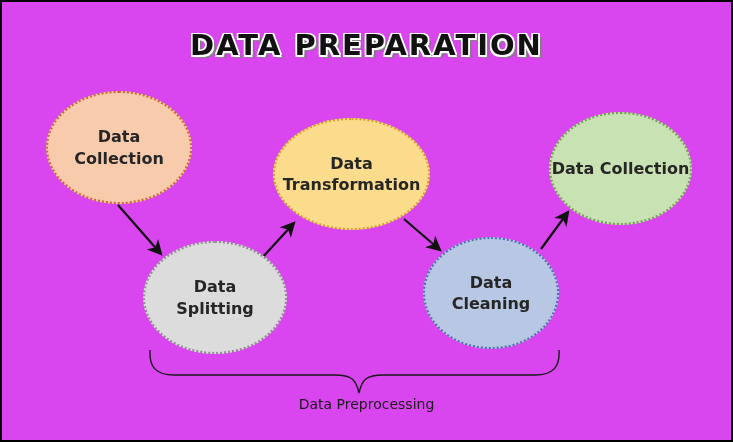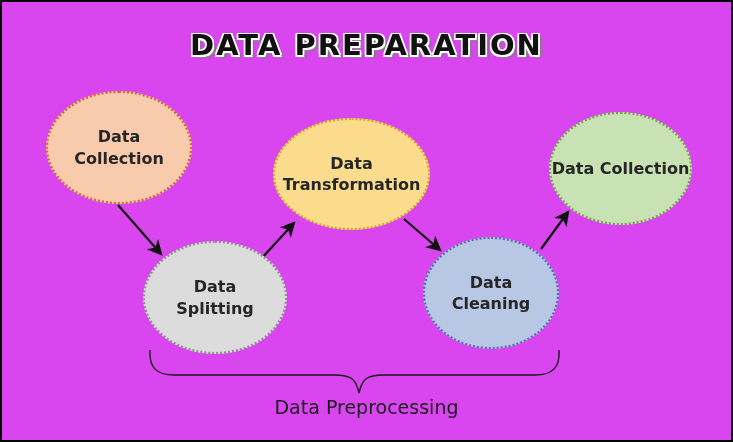--- a/index.html
+++ b/index.html
@@ -31,21 +31,21 @@
   .n2 { left:271px; top:116px; width:157px; height:112px;justify-content:center; }
   .n3 { left:421px; top:235px; width:136px; height:112px; }
   .n4 { left:547px; top:110px; width:143px; height:113px; }
   .n0 .node-label { width:110px;text-align:center; }
   .n1 .node-label { width:100px; }
   .n2 .node-label { width:152px; }
   .n3 .node-label { width:110px; }
   .n4 .node-label { width:141px; }
   .brace-label {
     position:absolute; left:0; right:0; top:394px;
-    text-align:center; font-size:19px; font-weight:normal; color:#1a1a1a;
+    text-align:center; font-size:14px; font-weight:normal; color:#1a1a1a;
   }
 </style>
 </head>
 <body>
 
 <div class="canvas">
 
   <h1 class="title">DATA PREPARATION</h1>
 
   <svg class="overlay" viewBox="0 0 733 442" xmlns="http://www.w3.org/2000/svg">

